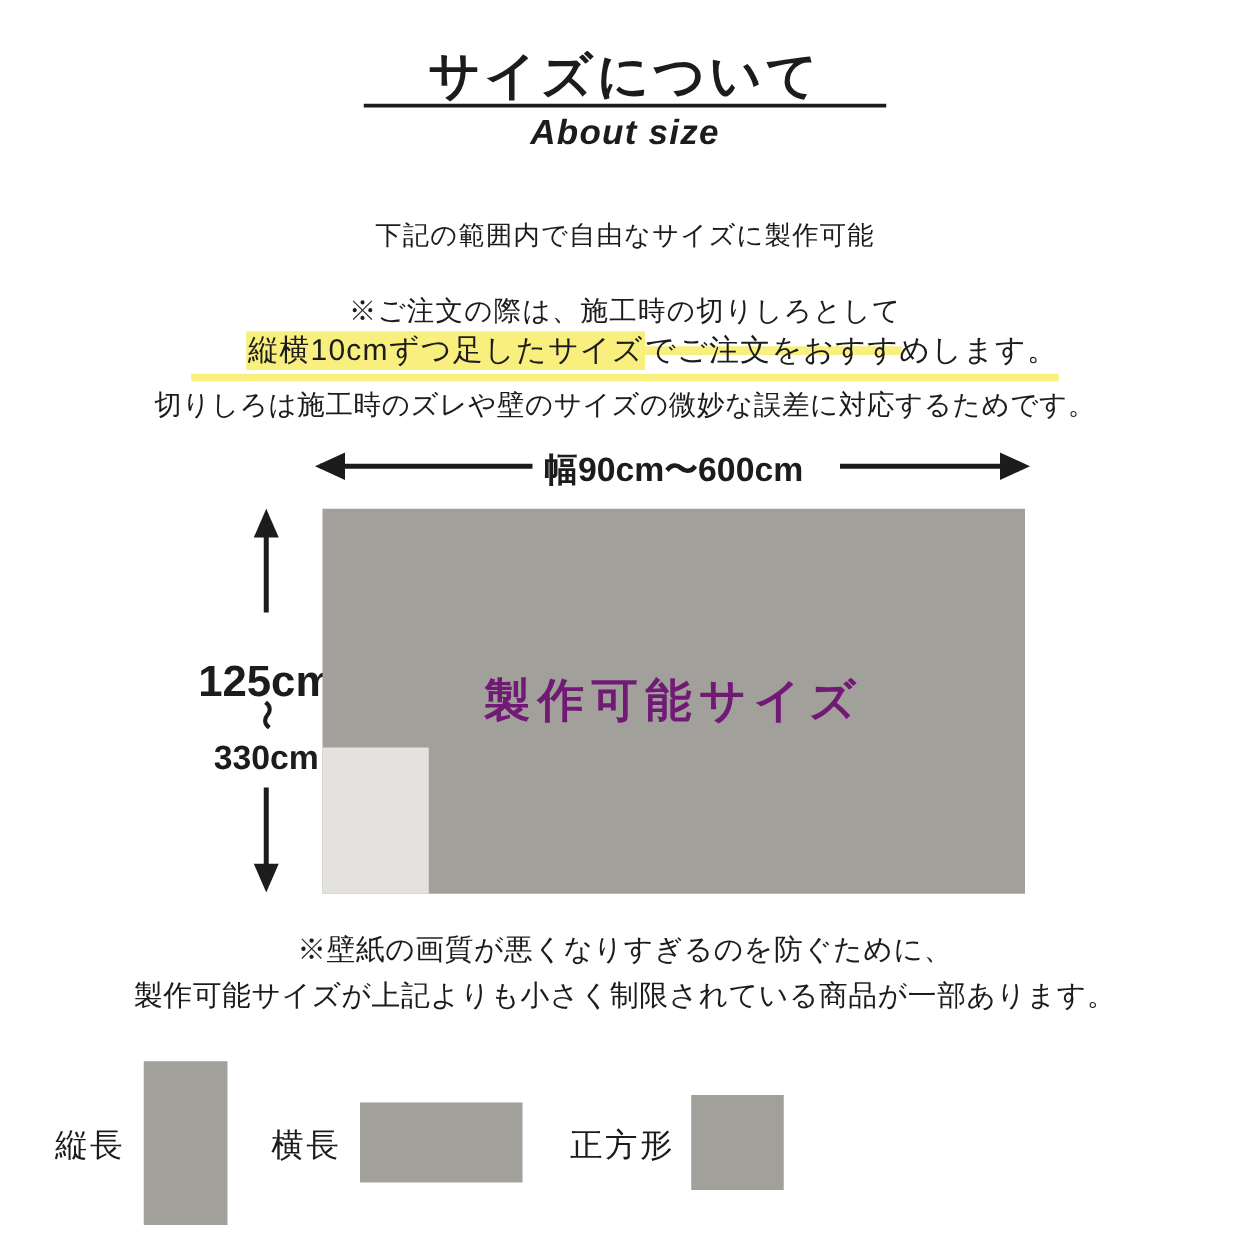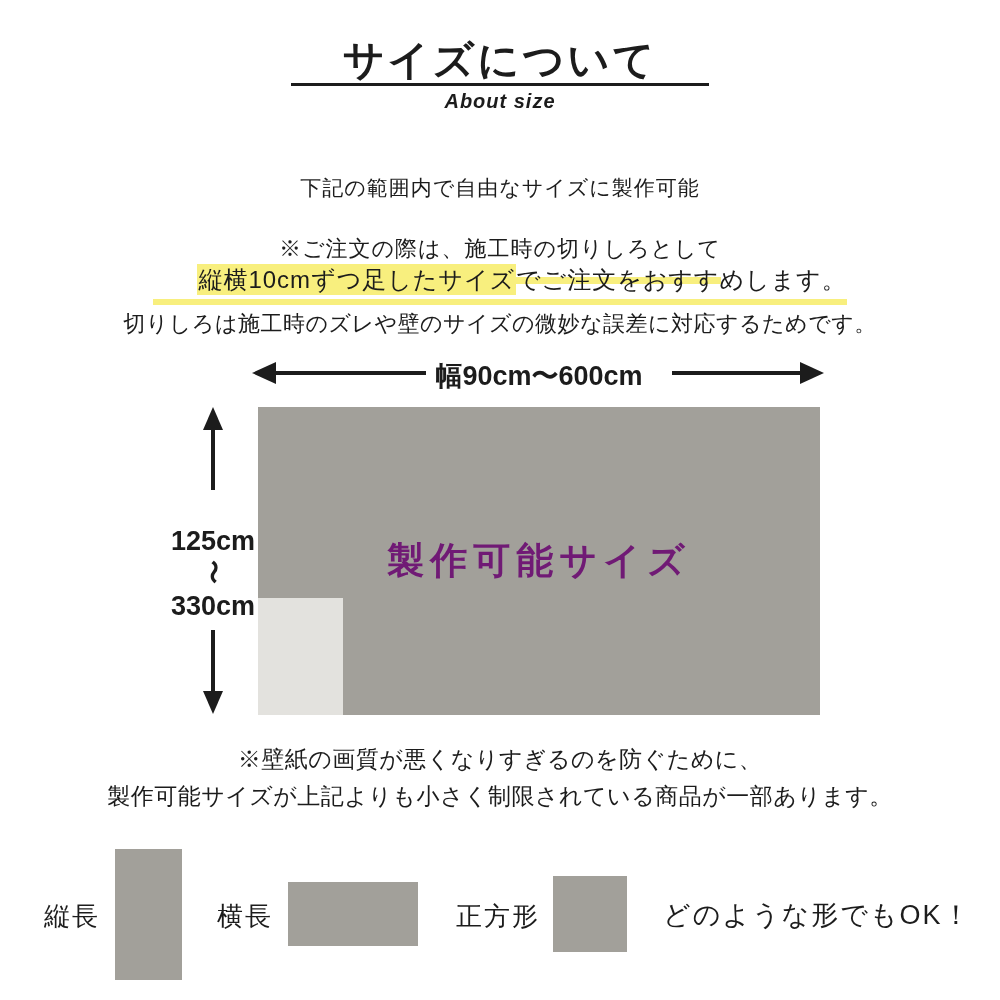--- a/index.html
+++ b/index.html
@@ -12,21 +12,21 @@
   .canvas{
     position:relative;width:1000px;height:988px;background:#ffffff;
     font-family:Liberation Sans, sans-serif;
     color:var(--text-black);overflow:hidden;
   }
   .abs{position:absolute;}
   .centered{left:0;width:1000px;text-align:center;}
 
   .page-title{top:33px;font-size:41px;font-weight:700;letter-spacing:3px;}
   .title-underline{left:291px;top:83px;width:418px;height:3px;background:var(--text-black);}
-  .page-subtitle{top:90px;font-size:20px;font-style:italic;font-weight:600;letter-spacing:1px;}
+  .page-subtitle{top:90px;font-size:28px;font-style:italic;font-weight:600;letter-spacing:1px;}
 
   .intro-text{top:174px;font-size:21px;font-weight:500;letter-spacing:1px;}
 
   .note-line1{top:234px;font-size:22px;font-weight:500;letter-spacing:1px;}
   .note-line1 .yellow-underline{border-bottom:7px solid var(--highlight-yellow);padding-bottom:16px;}
   .note-line2{top:264px;font-size:24px;font-weight:500;letter-spacing:1px;}
   .note-line2 .whole-underline{display:inline-block;border-bottom:6px solid var(--highlight-yellow);padding-bottom:3px;}
   .note-line2 .yellow-bg{background:var(--highlight-yellow);padding:2px 1px;margin-left:44px;}
   .note-line3{top:309px;font-size:22px;font-weight:500;letter-spacing:0.5px;}
 
@@ -36,21 +36,21 @@
   .h-head-left{left:252px;top:362px;width:0;height:0;border-top:11px solid transparent;border-bottom:11px solid transparent;border-right:24px solid var(--text-black);}
   .h-head-right{left:800px;top:362px;width:0;height:0;border-top:11px solid transparent;border-bottom:11px solid transparent;border-left:24px solid var(--text-black);}
   .width-range-label{left:389px;top:358px;width:300px;text-align:center;font-size:27px;font-weight:700;}
 
   .v-head-up{left:203px;top:407px;width:0;height:0;border-left:10px solid transparent;border-right:10px solid transparent;border-bottom:23px solid var(--text-black);}
   .v-line-up{left:211px;top:427px;width:4px;height:63px;}
   .v-line-down{left:211px;top:630px;width:4px;height:63px;}
   .v-head-down{left:203px;top:691px;width:0;height:0;border-left:10px solid transparent;border-right:10px solid transparent;border-top:23px solid var(--text-black);}
   .v-col{left:143px;width:140px;text-align:center;}
   .height-label{top:494px;font-size:25px;font-weight:700;}
-  .height-min{top:526px;font-size:27px;font-weight:700;}
+  .height-min{top:526px;font-size:35px;font-weight:700;}
   .height-tilde{top:556px;font-size:24px;font-weight:700;}
   .height-tilde span{display:inline-block;transform:rotate(90deg);}
   .height-max{top:591px;font-size:27px;font-weight:700;}
 
   .producible-rect{left:258px;top:407px;width:562px;height:308px;background:var(--shape-gray);}
   .producible-label{position:absolute;left:0;top:50%;width:100%;transform:translateY(-50%);
     text-align:center;color:#701a75;font-size:37px;font-weight:700;letter-spacing:6px;}
   .cutout-rect{position:absolute;left:0;bottom:0;width:85px;height:117px;background:var(--cutout-light-gray);}
 
   .quality-line1{top:744px;font-size:23px;font-weight:500;letter-spacing:0.5px;}
@@ -103,15 +103,14 @@
 
   <div class="abs centered quality-line1">※壁紙の画質が悪くなりすぎるのを防ぐために、</div>
   <div class="abs centered quality-line2">製作可能サイズが上記よりも小さく制限されている商品が一部あります。</div>
 
   <div class="abs shape-label portrait-label">縦長</div>
   <div class="abs portrait-rect"></div>
   <div class="abs shape-label landscape-label">横長</div>
   <div class="abs landscape-rect"></div>
   <div class="abs shape-label square-label">正方形</div>
   <div class="abs square-rect"></div>
-  <div class="abs any-shape-text">どのような形でもOK！</div>
 
 </div>
 
 </body></html>

